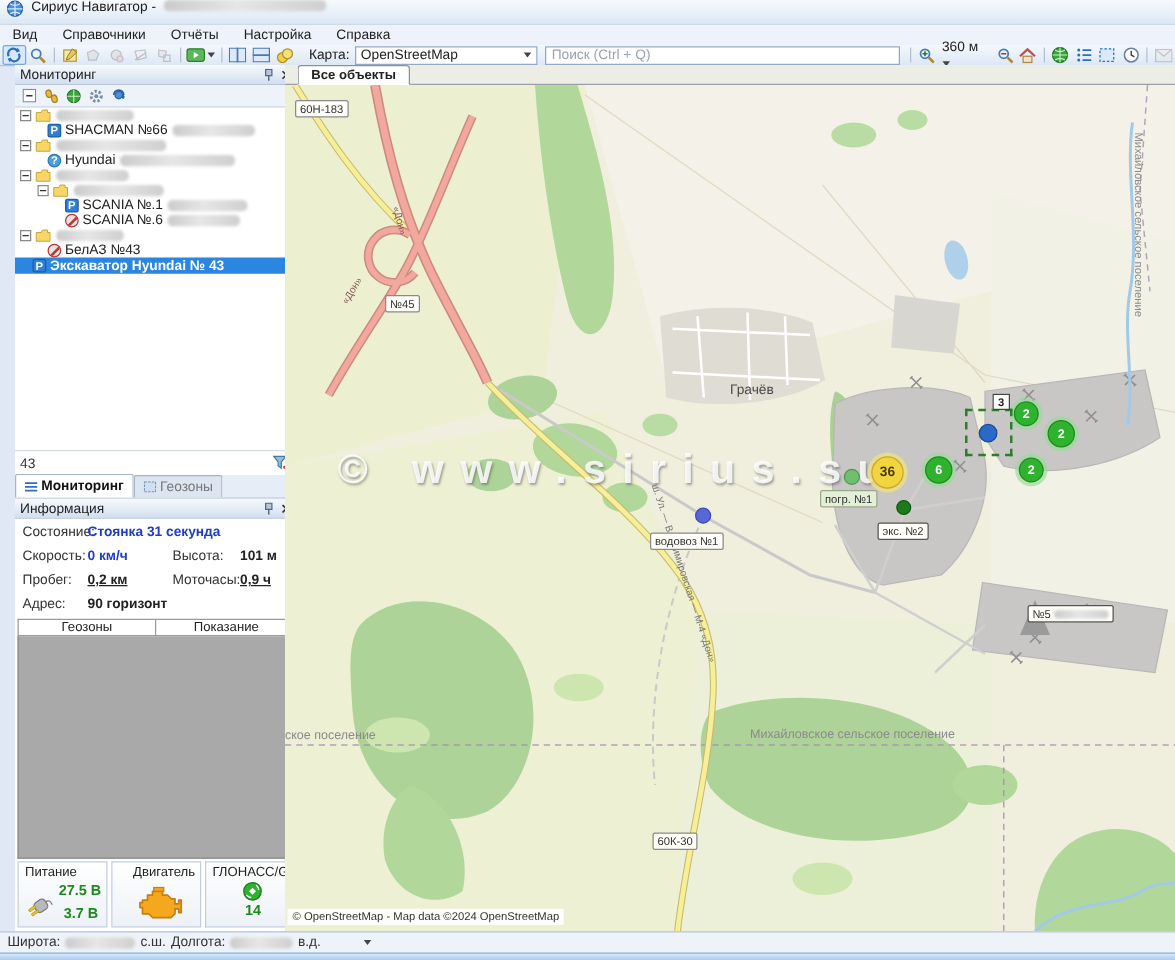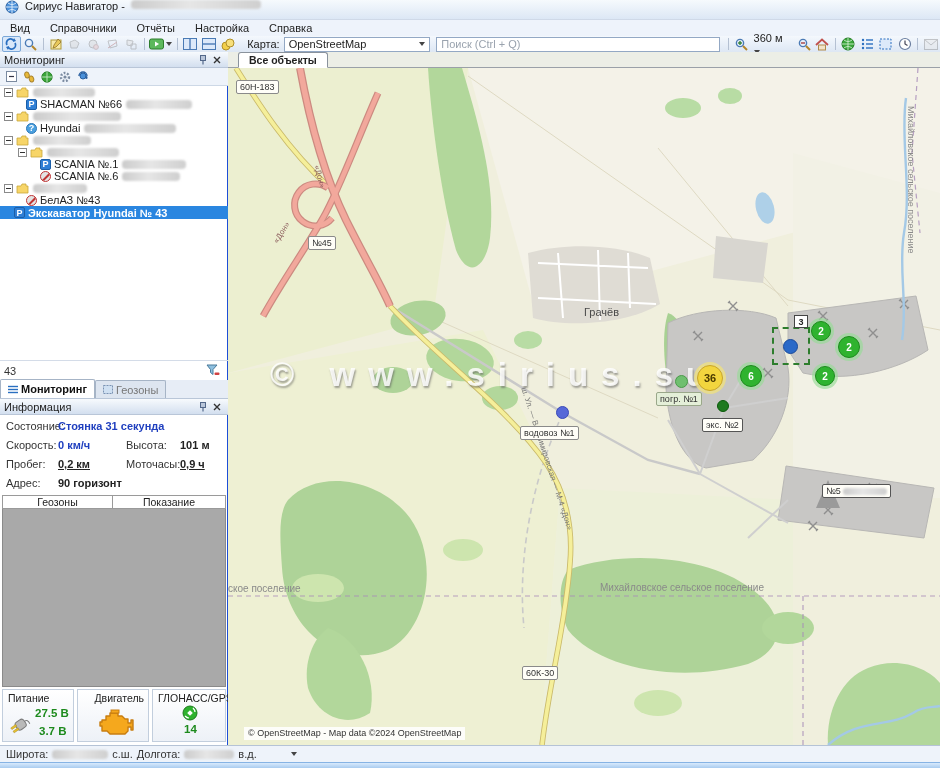--- a/index.html
+++ b/index.html
@@ -14,21 +14,21 @@
 #menubar .mi{padding:1px 10px 2px 10px;cursor:default}
 #toolbar{position:absolute;left:0;top:36px;width:940px;height:17px;background:linear-gradient(#f4f8fd,#dde7f4);border-bottom:1px solid #b6c3d6;display:flex;align-items:center;padding-left:2px}
 .tbtn{width:19px;height:16px;display:flex;align-items:center;justify-content:center;border:1px solid transparent;border-radius:2px}
 .tbtn.pressed{border-color:#7aa7d8;background:#d9e8fa}
 .tsep{width:1px;height:12px;background:#b4c0d2;margin:0 3px}
 .caret{width:0;height:0;border-left:3px solid transparent;border-right:3px solid transparent;border-top:4px solid #444;display:inline-block}
 .combo{height:15px;background:#fff;border:1px solid #93a8c4;display:flex;align-items:center;justify-content:space-between;padding:0 4px;font-size:11px}
 #searchbox{height:15px;border:1px solid #93a8c4;background:#fff;font-size:11px;padding:0 4px;font-family:"Liberation Sans",sans-serif;color:#333}
 #searchbox::placeholder{color:#9aa3ae}
 
-#sidebar{position:absolute;left:0;top:52px;width:228px;height:693px;background:#fff;border-right:1px solid #1d4ed8}
+#sidebar{position:absolute;left:12px;top:52px;width:228px;height:693px;background:#fff;border-right:1px solid #1d4ed8}
 .phead{position:absolute;left:0;width:228px;height:16px;background:linear-gradient(#f7fafd,#d3dfef);border-bottom:1px solid #b9c6d8;display:flex;align-items:center;padding:0 4px;font-size:11px}
 .phead .sp{flex:1}
 .hbtn{width:14px;height:13px;display:flex;align-items:center;justify-content:center}
 #treebar{position:absolute;left:0;top:16px;width:228px;height:18px;background:#eef3fa;border-bottom:1px solid #cdd8e6;display:flex;align-items:center;gap:4px;padding-left:4px}
 .trow{position:absolute;left:0;width:228px;height:12px;display:flex;align-items:center;font-size:11px;white-space:nowrap}
 .trow .tl{margin:0 4px 0 3px}
 .exp{width:9px;height:9px;border:1px solid #8a8a8a;background:#fff;position:relative;flex:none;margin-right:3px}
 .exp::after{content:"";position:absolute;left:1px;right:1px;top:3px;height:1px;background:#333}
 .ic-p{width:11px;height:11px;background:#2f7fd6;border:1px solid #1b5ea8;border-radius:2px;color:#fff;font-size:9px;font-weight:bold;display:flex;align-items:center;justify-content:center;flex:none}
 .ic-q{width:11px;height:11px;background:#4aa0e0;border:1px solid #2b78b8;border-radius:50%;color:#fff;font-size:9px;font-weight:bold;display:flex;align-items:center;justify-content:center;flex:none}
@@ -54,21 +54,21 @@
 #taskstrip{position:absolute;left:0;top:762px;width:940px;height:6px;background:linear-gradient(#d9eafc,#a9ccf0);border-top:1px solid #86b3e4}
 
 #maptabs{position:absolute;left:228px;top:52px;width:712px;height:16px;background:#eceeE6;border-bottom:1px solid #9aa0a8}
 #maptab{position:absolute;left:10px;top:0;height:16px;padding:1px 10px 0 10px;background:#fff;border:1px solid #8a929c;border-bottom:1px solid #fff;font-weight:bold;font-size:10.5px;border-radius:3px 3px 0 0}
 #map{position:absolute;left:228px;top:68px;width:712px;height:677px;background:#f0efdd;overflow:hidden}
 .mlabel{position:absolute;background:#fffef8;border:1px solid #8a8a8a;border-radius:2px;font-size:9px;color:#333;padding:0 3px;line-height:12px;white-space:nowrap}
 .mtext{position:absolute;color:#6e6e6e;white-space:nowrap}
 .cluster{position:absolute;border-radius:50%;display:flex;align-items:center;justify-content:center;font-weight:bold}
 .cl-g{background:#2fb32f;border:1px solid #1d8a1d;color:#fff;box-shadow:0 0 0 3px rgba(150,220,150,.65)}
 #watermark{position:absolute;left:42px;top:288px;font-size:33px;letter-spacing:13px;color:rgba(255,255,255,.85);text-shadow:1px 2px 2px rgba(90,90,90,.55);font-weight:bold;white-space:nowrap}
-#attrib{position:absolute;left:16px;top:659px;background:rgba(255,255,255,.85);padding:0 4px;font-size:9px;color:#333;line-height:13px}
+#attrib{position:absolute;left:2px;top:659px;background:rgba(255,255,255,.85);padding:0 4px;font-size:9px;color:#333;line-height:13px}
 #selframe{position:absolute;left:544px;top:259px;width:38px;height:38px;border:2px dashed #2d7d2d}
 #selbadge{position:absolute;left:566px;top:247px;width:14px;height:13px;background:#fff;border:1px solid #444;font-size:9px;font-weight:bold;text-align:center;line-height:12px}
 </style>
 </head>
 <body>
 
 <div id="app">
 
   <div id="titlebar">
     <svg width="14" height="14" viewBox="0 0 14 14">

